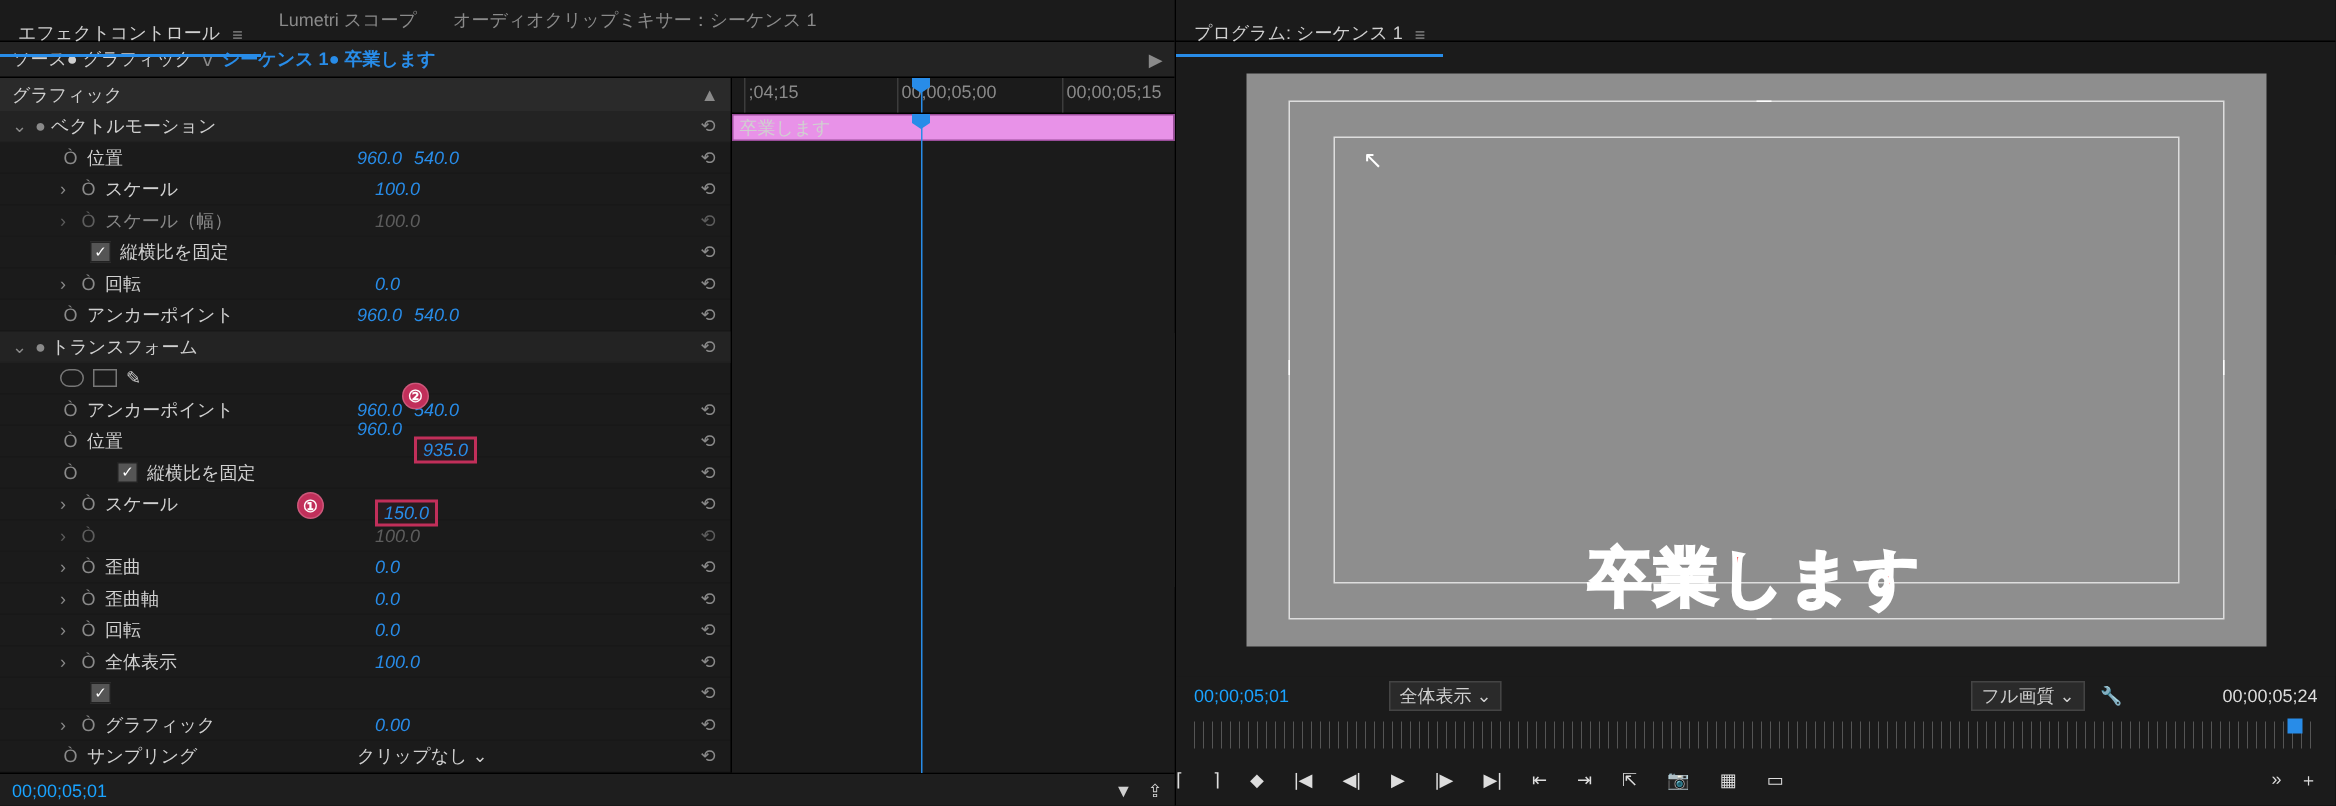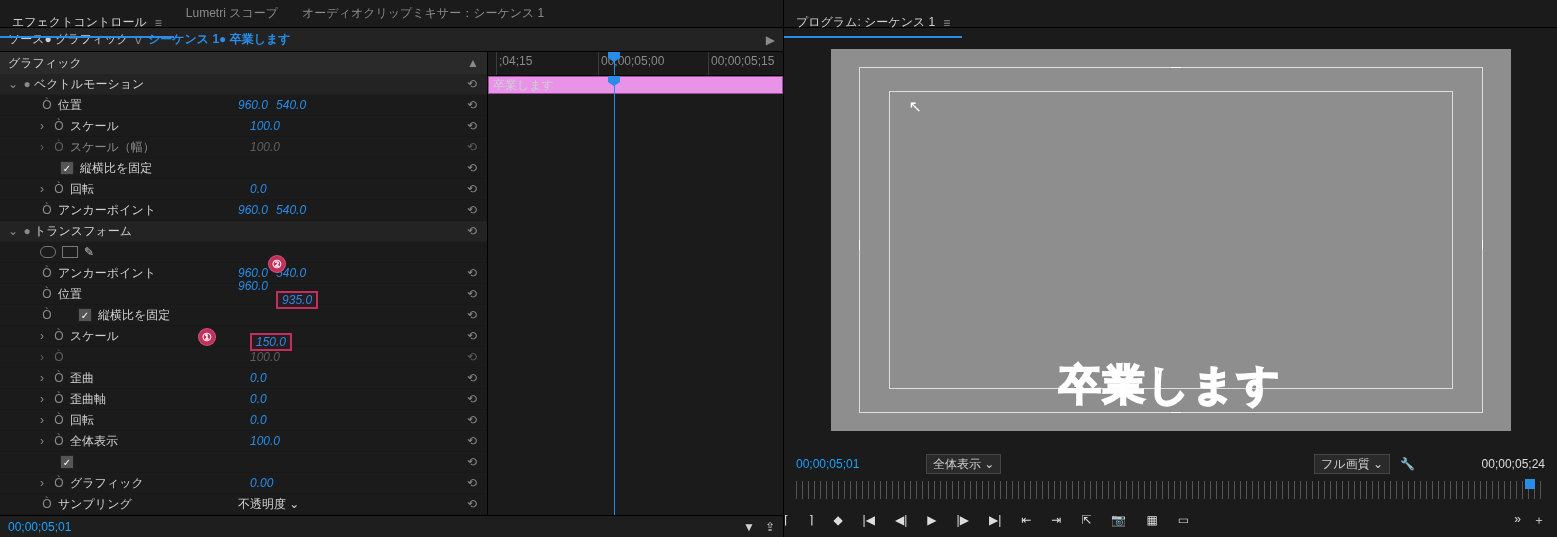--- a/index.html
+++ b/index.html
@@ -280,21 +280,21 @@
           <span class="label">グラフィック</span>
           <span class="vals">
               <span class="val">0.00</span>
             </span>
           <span class="reset">⟲</span>
         </div>
         <div class="prop-row indent2">
           <span class="stopwatch">Ò</span>
           <span class="label">サンプリング</span>
           <span class="sel" style="width:120px;justify-content:space-between;">
-            <span>不透明度</span>
+            <span>クリップなし</span>
             <span>⌄</span>
           </span>
           <span class="reset">⟲</span>
         </div>
       </div>
 
       <div class="props-right">
         <div class="ruler">
           <div class="ticks">
             <div class="tick big" style="left:8px" data-label=";04;15"></div>

